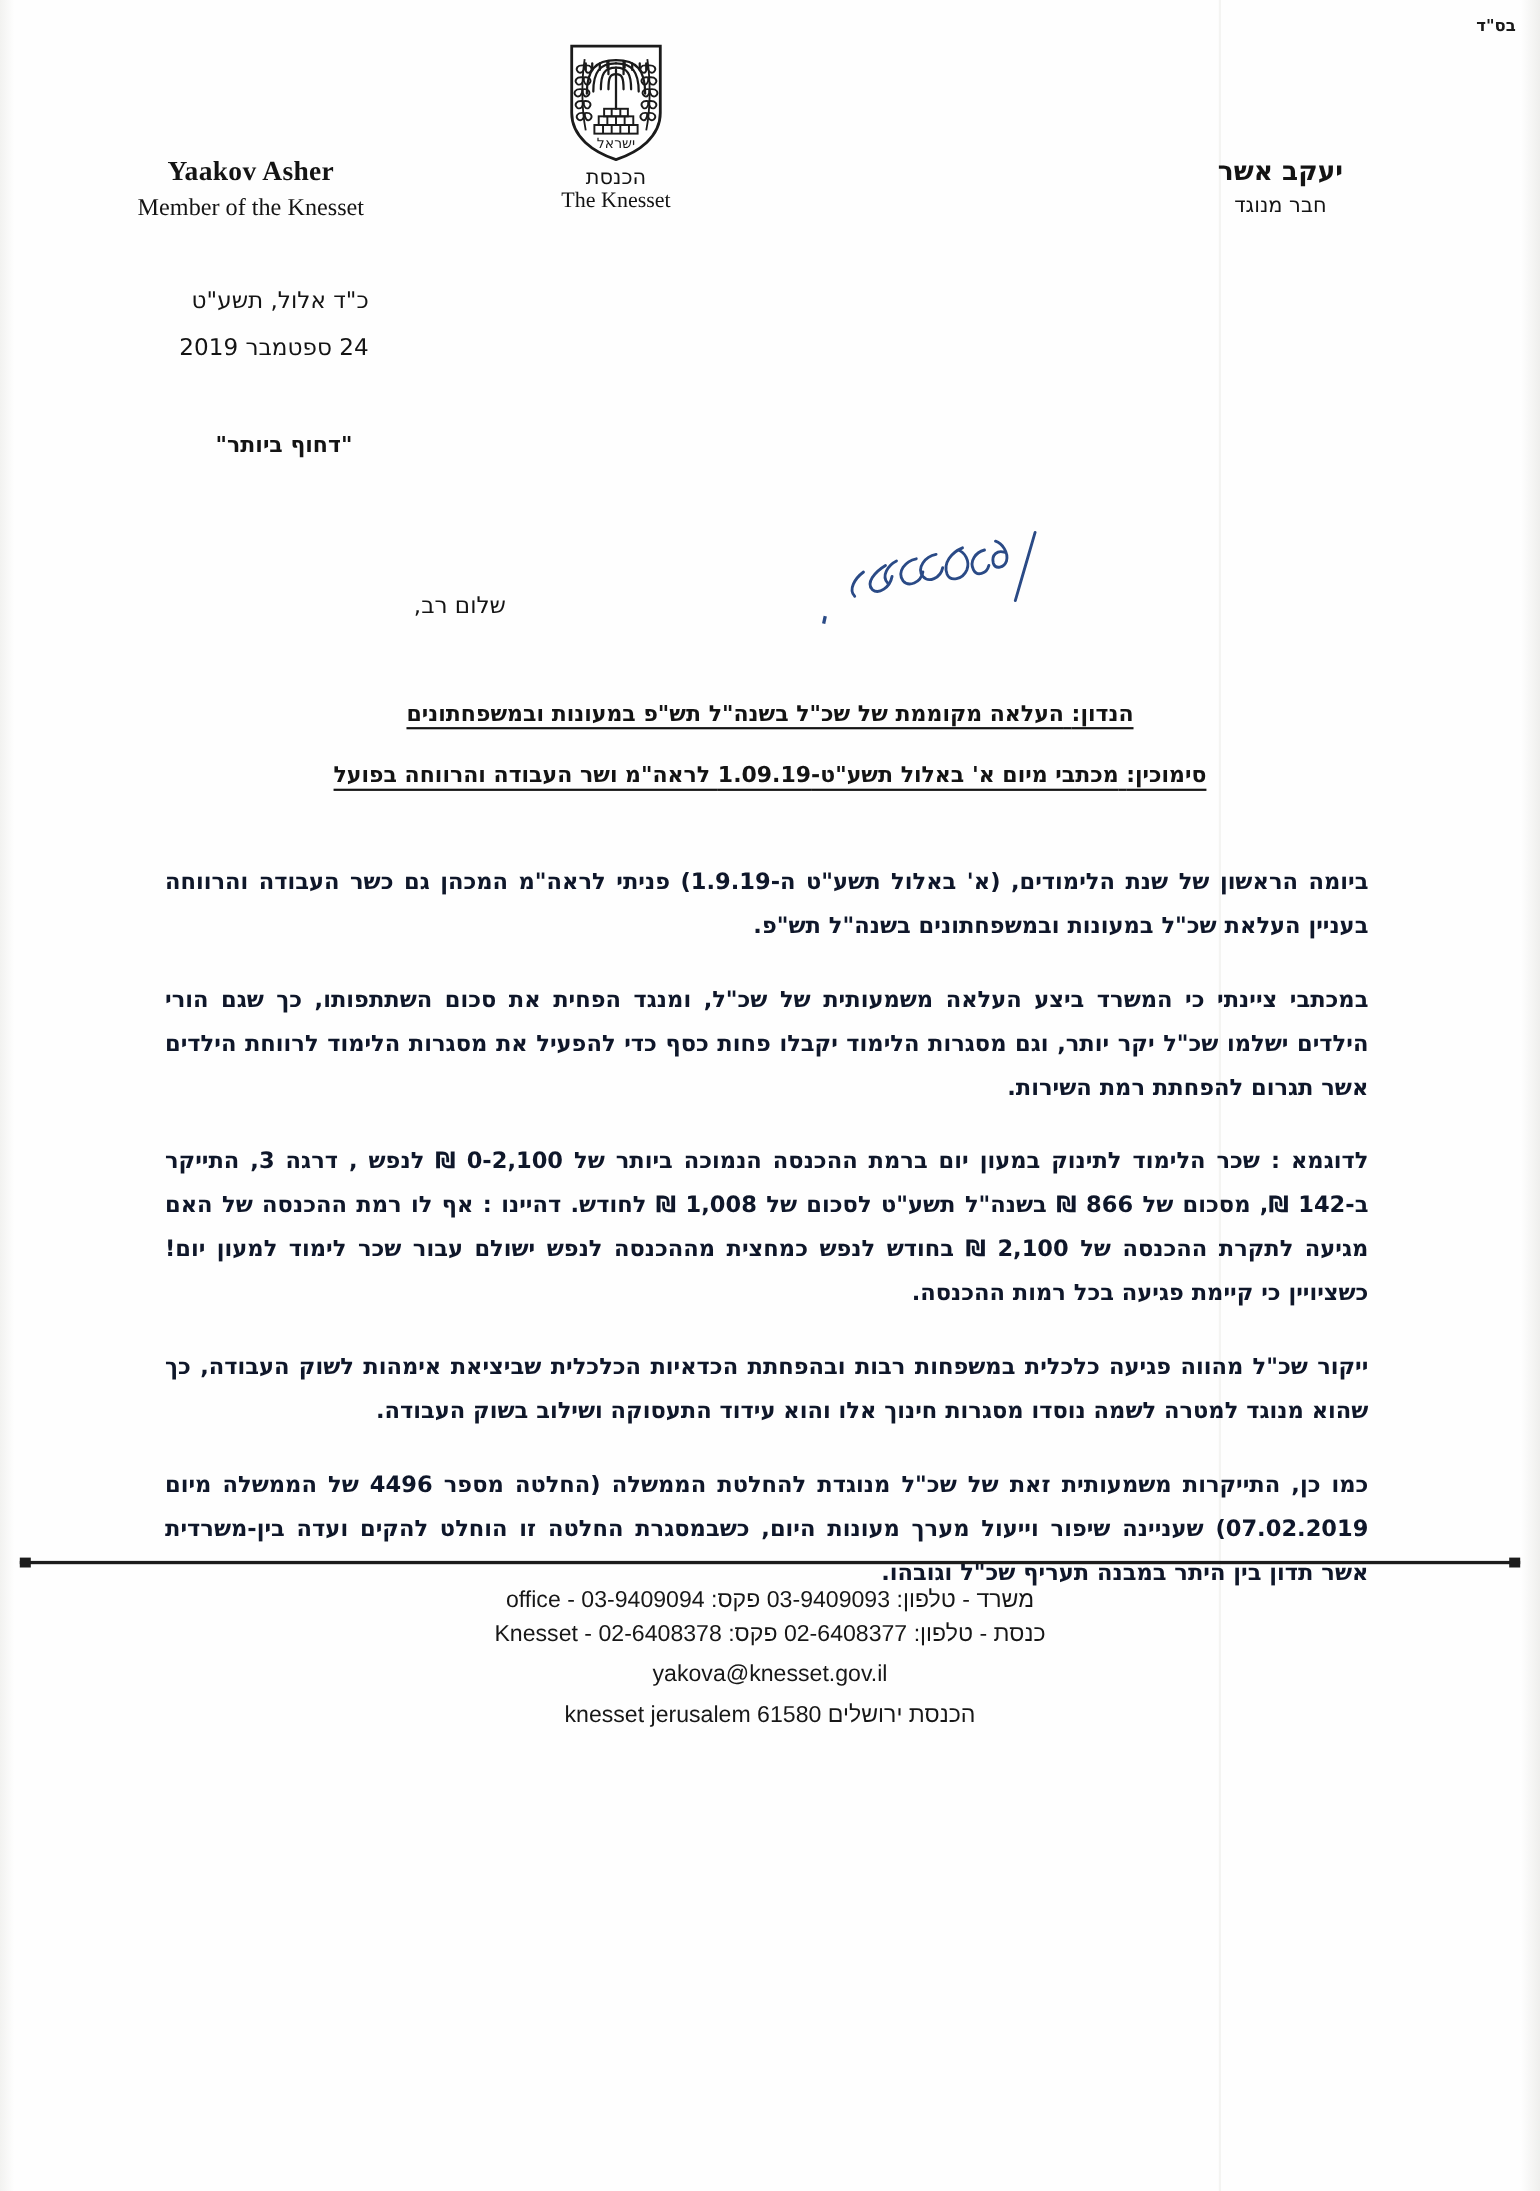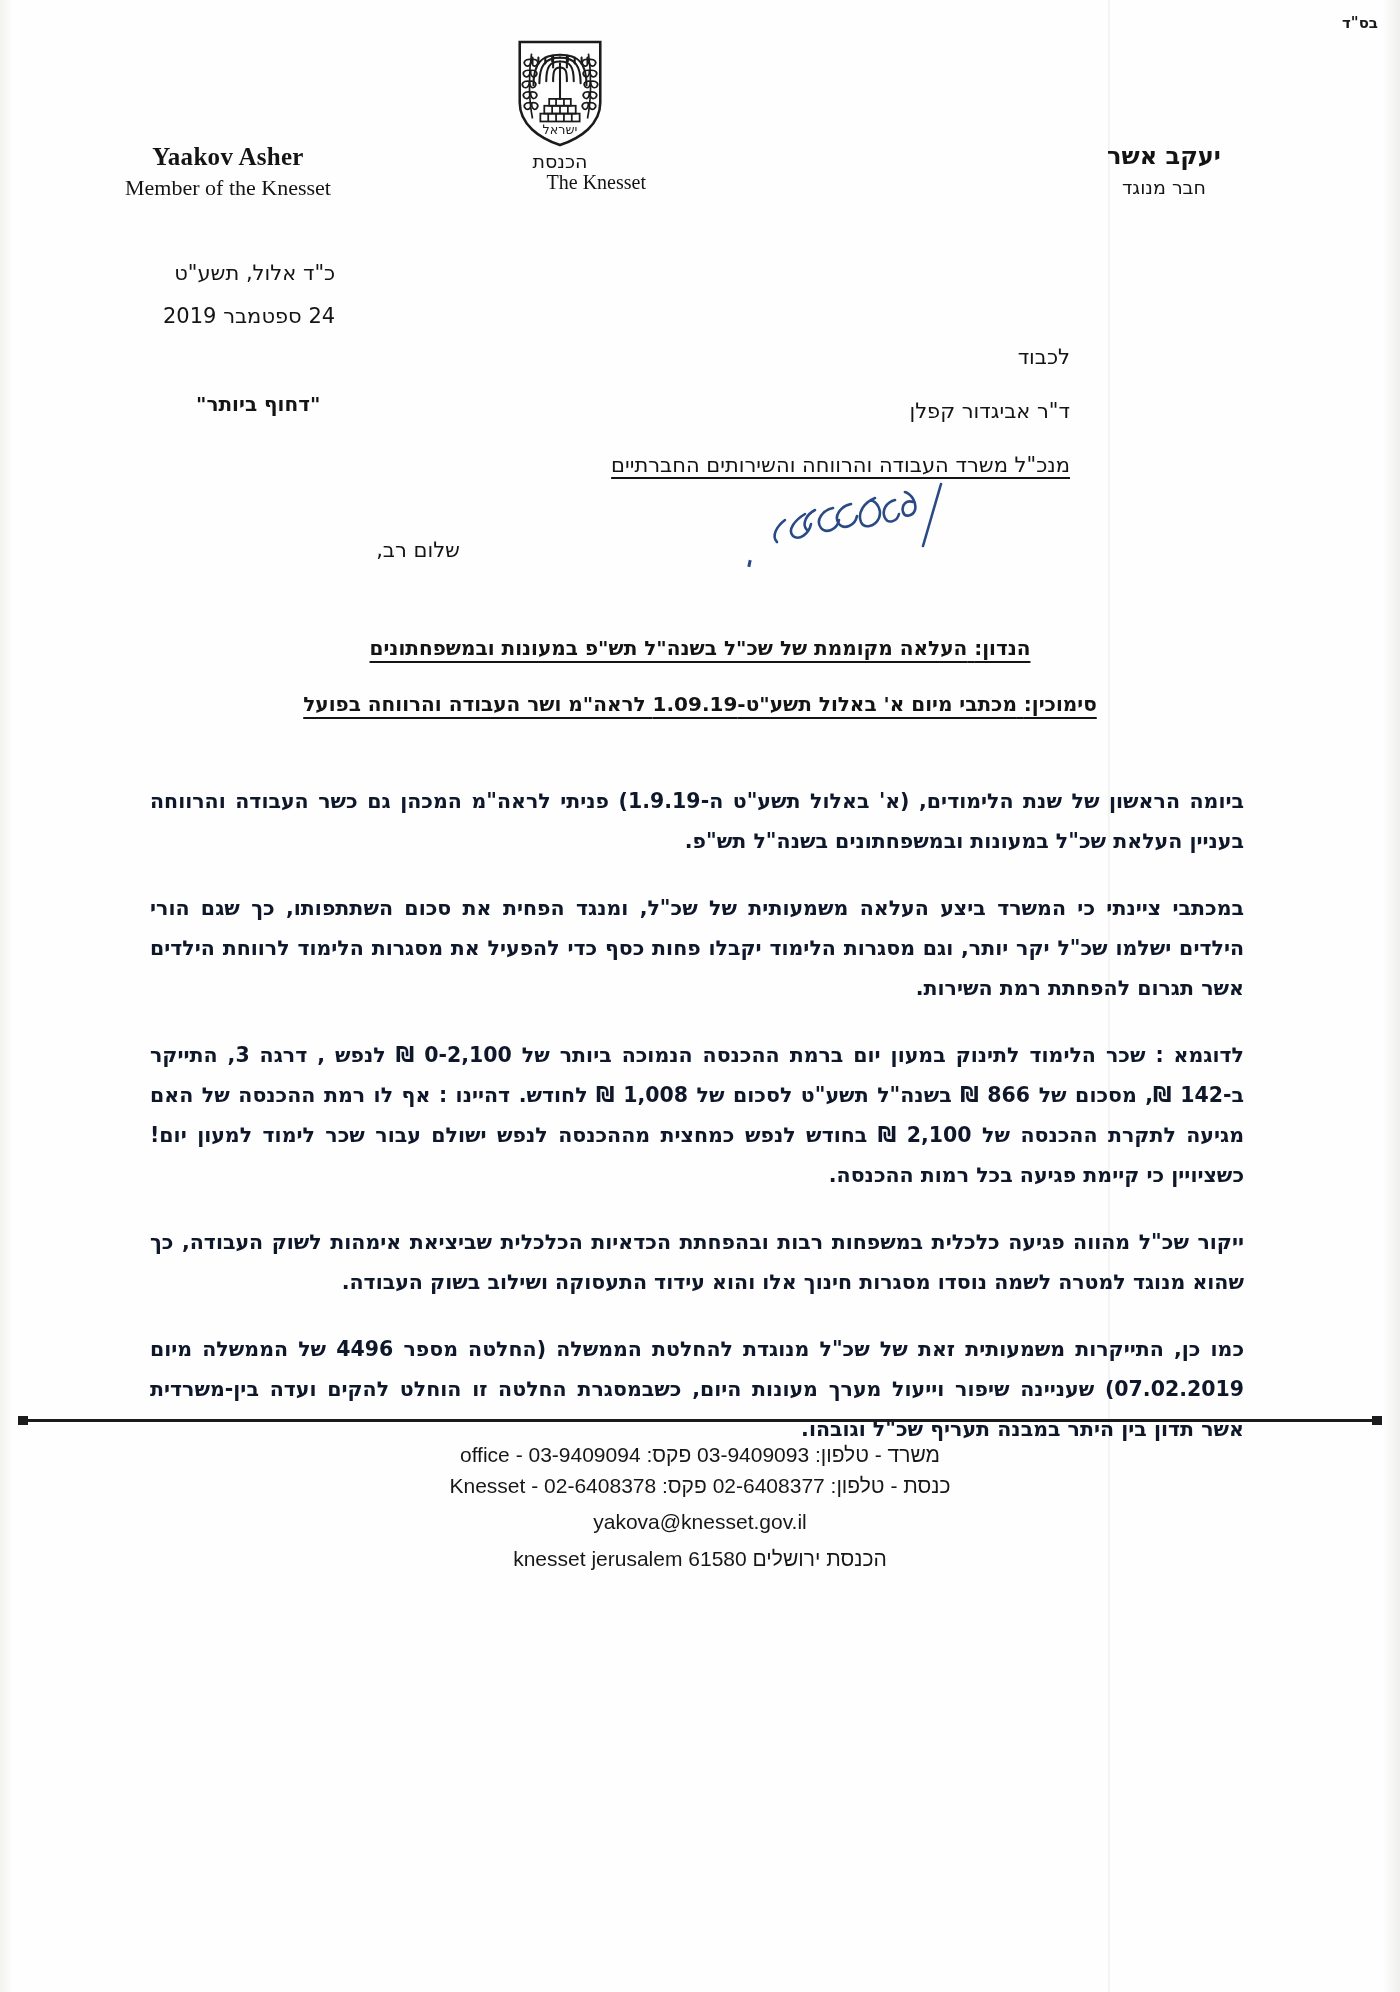--- a/index.html
+++ b/index.html
@@ -92,21 +92,20 @@
   }
   .header-center .he {
     font-family: "DejaVu Sans", sans-serif;
     font-size: 19px;
     margin-top: 2px;
     direction: rtl;
   }
   .header-center .en {
     font-size: 20px;
     margin-top: -1px;
-    text-align: right;
   }
 
   .header-right {
     position: absolute;
     right: 96px;
     top: 142px;
     width: 280px;
     text-align: center;
     direction: rtl;
     font-family: "DejaVu Sans", sans-serif;
@@ -354,25 +353,20 @@
   <div class="header-right">
     <div class="name">יעקב אשר</div>
     <div class="role">חבר מנוגד</div>
   </div>
 
   <div class="dates">
     <div>כ"ד אלול, תשע"ט</div>
     <div>24 ספטמבר 2019</div>
   </div>
 
-  <div class="addressee">
-    <div class="ln">לכבוד</div>
-    <div class="ln">ד"ר אביגדור קפלן</div>
-    <div class="ln u">מנכ"ל משרד העבודה והרווחה והשירותים החברתיים</div>
-  </div>
 
   <div class="urgent">"דחוף ביותר"</div>
 
   <div class="greeting">שלום רב,</div>
 
   <svg class="signature" viewBox="0 0 220 90" aria-hidden="true">
     <g fill="none" stroke="#2a4a86" stroke-width="2.6" stroke-linecap="round" stroke-linejoin="round">
       <path d="M196 4 C190 24 184 46 178 66"></path>
       <path d="M168 22 C162 20 156 24 158 32 C160 38 168 36 170 30 C172 22 166 14 160 12"></path>
       <path d="M150 20 C142 22 136 30 140 38 C143 44 152 42 154 34"></path>

